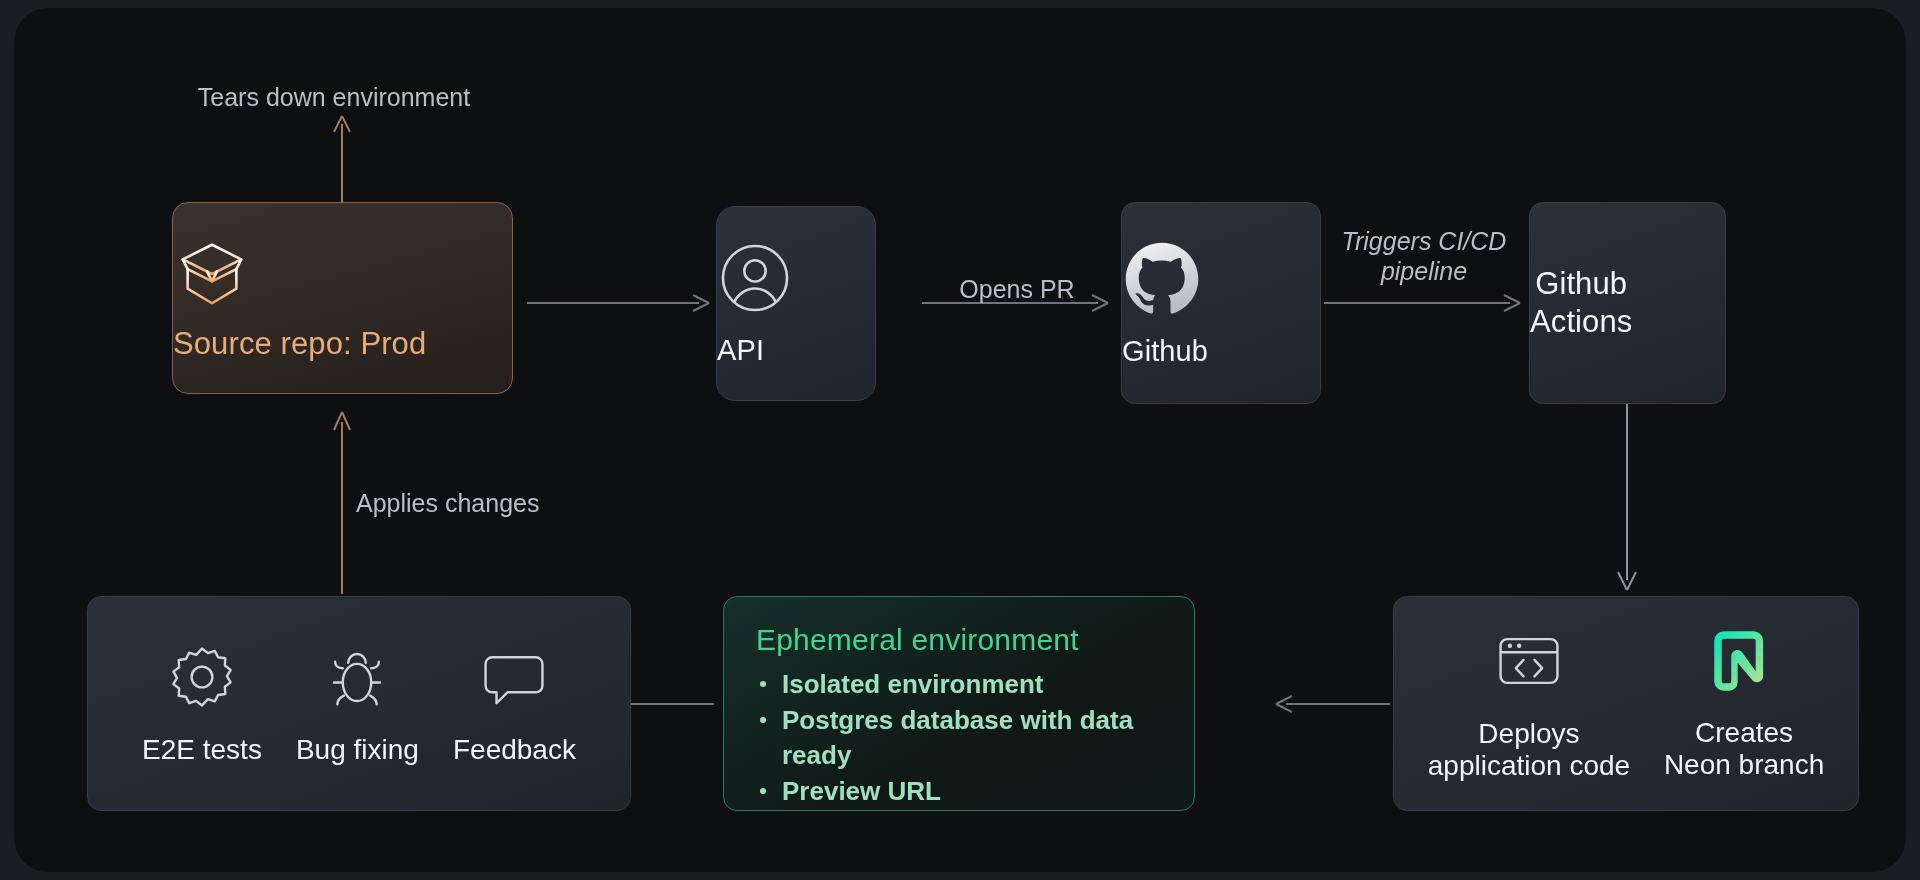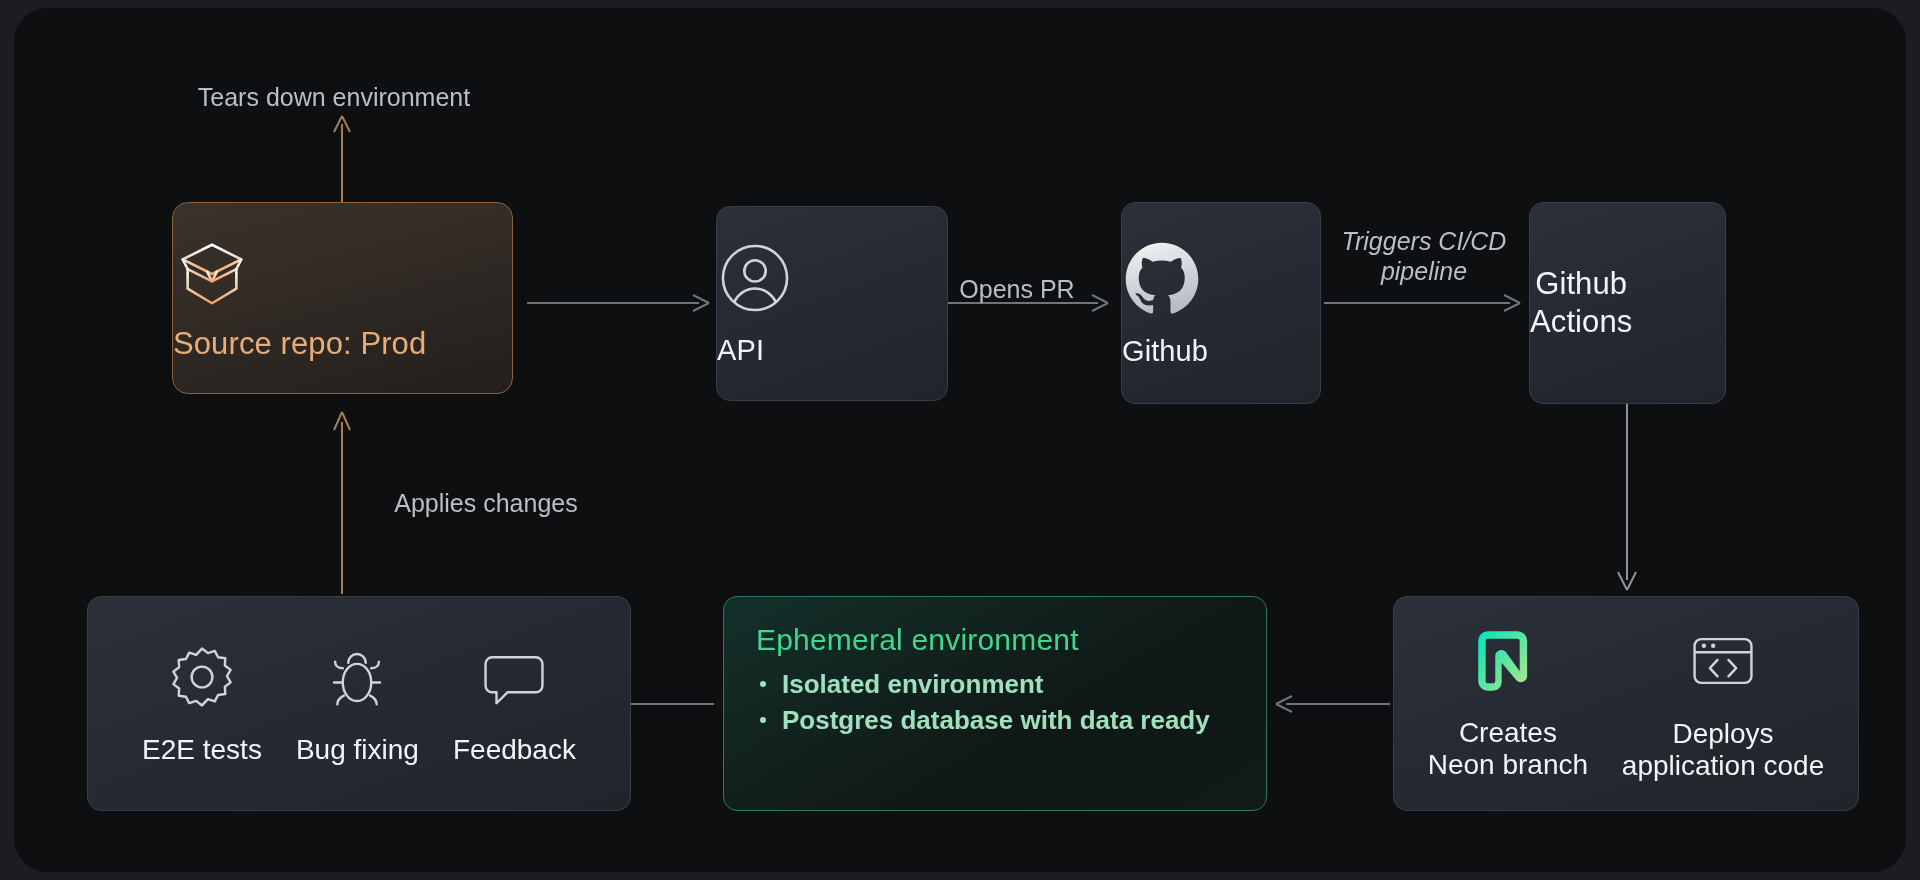--- a/index.html
+++ b/index.html
@@ -62,21 +62,21 @@
     color: #e8ac77;
     font-size: 31px;
     margin-top: 10px;
   }
 
   
   #ephemeral {
     position: absolute;
     left: 709px;
     top: 588px;
-    width: 544px;
+    width: 472px;
     height: 215px;
     box-sizing: border-box;
     border-radius: 14px;
     border: 1px solid #2f7a5c;
     background: linear-gradient(150deg, #14302a 0%, #12282420 60%, #101a18 100%), #101614;
     padding: 26px 30px 0 30px;
   }
   #ephemeral .eph-title {
     color: #3fd68f;
     font-size: 30px;
@@ -180,21 +180,21 @@
 
   <svg class="edge" style="left:582px; top:684px; width:122px; height:24px;">
     <line x1="118" y1="12" x2="14" y2="12" stroke="#6e757f" stroke-width="2"></line>
     <path d="M4 12 L20 4 M4 12 L20 20" stroke="#6e757f" stroke-width="2" fill="none"></path>
   </svg>
 
   <svg class="edge" style="left:312px; top:400px; width:40px; height:188px;">
     <line x1="16" y1="186" x2="16" y2="14" stroke="#a57c54" stroke-width="2"></line>
     <path d="M16 4 L8 22 M16 4 L24 22" stroke="#a57c54" stroke-width="2" fill="none"></path>
   </svg>
-  <div class="edge-label" style="left:342px; top:480px; width:260px; text-align:center;">Applies changes</div>
+  <div class="edge-label" style="left:342px; top:480px; width:260px; text-align:left;">Applies changes</div>
 
   <div class="node" id="source-repo">
     <span class="icon-wrap">
       <svg width="78" height="78" viewBox="0 0 64 64" fill="none">
         <defs>
           <linearGradient id="boxgrad" x1="0" y1="0" x2="0" y2="1">
             <stop offset="0%" stop-color="#ffffff"></stop>
             <stop offset="45%" stop-color="#f4dcc6"></stop>
             <stop offset="100%" stop-color="#ef9f5e"></stop>
           </linearGradient>
@@ -203,21 +203,21 @@
           <path d="M32 8 L56 20 L32 32 L8 20 Z"></path>
           <path d="M8 20 L12 28 L32 38 L52 28 L56 20"></path>
           <path d="M12 28 L12 44 L32 56 L52 44 L52 28"></path>
           <path d="M32 38 L28 30 M32 38 L36 30"></path>
         </g>
       </svg>
     </span>
     <div class="node-label">Source repo: Prod</div>
   </div>
 
-  <div class="node node-dark" style="left:702px; top:198px; width:232px; height:195px;">
+  <div class="node node-dark" style="left:702px; top:198px; width:160px; height:195px;border-radius:19px;">
     <span class="icon-wrap">
       <svg width="76" height="76" viewBox="0 0 64 64" fill="none">
         <circle cx="32" cy="32" r="27" stroke="#cfd4da" stroke-width="2.2"></circle>
         <circle cx="32" cy="26" r="9" stroke="#cfd4da" stroke-width="2.2"></circle>
         <path d="M14.5 52.5 A19 19 0 0 1 49.5 52.5" stroke="#cfd4da" stroke-width="2.2" fill="none"></path>
       </svg>
     </span>
     <div class="node-label" style="margin-top:14px;">API</div>
   </div>
 
@@ -237,55 +237,56 @@
   </div>
 
   <div class="node node-dark" style="left:1515px; top:194px; width:197px; height:202px;">
     <div class="node-label" style="white-space:pre-line; font-size:31px; line-height:1.22;">Github
 Actions</div>
   </div>
 
   <div class="node node-dark multi" style="left:1379px; top:588px; width:466px; height:215px;">
     <div class="cell">
       <span class="icon-wrap">
+        <svg width="70" height="70" viewBox="0 0 64 64" fill="none">
+          <rect x="6" y="12" width="52" height="40" rx="6" stroke="#cfd4da" stroke-width="2.2"></rect>
+          <line x1="6" y1="24" x2="58" y2="24" stroke="#cfd4da" stroke-width="2.2"></line>
+          <circle cx="14.5" cy="18" r="2" fill="#cfd4da"></circle>
+          <circle cx="23" cy="18" r="2" fill="#cfd4da"></circle>
+          <path d="M27 31 L20 38.5 L27 46" stroke="#cfd4da" stroke-width="2.2" fill="none" stroke-linecap="round" stroke-linejoin="round"></path>
+          <path d="M37 31 L44 38.5 L37 46" stroke="#cfd4da" stroke-width="2.2" fill="none" stroke-linecap="round" stroke-linejoin="round"></path>
+        </svg>
+      </span>
+      <div class="cell-label">Deploys
+application code</div>
+    </div>
+    <div class="cell">
+      <span class="icon-wrap">
         <svg width="68" height="68" viewBox="0 0 64 64" fill="none">
           <defs>
             <linearGradient id="neongrad" x1="0" y1="0" x2="1" y2="1">
               <stop offset="0%" stop-color="#00e5c0"></stop>
               <stop offset="55%" stop-color="#62e59f"></stop>
               <stop offset="100%" stop-color="#b6e78a"></stop>
             </linearGradient>
           </defs>
           <path fill="url(#neongrad)" d="M13 4h28a9 9 0 0 1 9 9v33c0 5.5-6.8 8-10.3 3.8L26 33.6V52a8 8 0 0 1-8 8h-5a9 9 0 0 1-9-9V13a9 9 0 0 1 9-9zm0 7a2 2 0 0 0-2 2v38c0 1.1.9 2 2 2h5c1.1 0 2-.9 2-2V27.6c0-5.4 6.7-8 10.2-3.8L43 41.6V13a2 2 0 0 0-2-2H13z"></path>
         </svg>
       </span>
       <div class="cell-label">Creates
 Neon branch</div>
     </div>
-    <div class="cell">
-      <span class="icon-wrap">
-        <svg width="70" height="70" viewBox="0 0 64 64" fill="none">
-          <rect x="6" y="12" width="52" height="40" rx="6" stroke="#cfd4da" stroke-width="2.2"></rect>
-          <line x1="6" y1="24" x2="58" y2="24" stroke="#cfd4da" stroke-width="2.2"></line>
-          <circle cx="14.5" cy="18" r="2" fill="#cfd4da"></circle>
-          <circle cx="23" cy="18" r="2" fill="#cfd4da"></circle>
-          <path d="M27 31 L20 38.5 L27 46" stroke="#cfd4da" stroke-width="2.2" fill="none" stroke-linecap="round" stroke-linejoin="round"></path>
-          <path d="M37 31 L44 38.5 L37 46" stroke="#cfd4da" stroke-width="2.2" fill="none" stroke-linecap="round" stroke-linejoin="round"></path>
-        </svg>
-      </span>
-      <div class="cell-label">Deploys
-application code</div>
-    </div>
   </div>
 
   <div id="ephemeral">
     <div class="eph-title">Ephemeral environment</div>
     <ul>
       <li>Isolated environment</li>
       <li>Postgres database with data ready</li>
+      <li>Preview URL</li>
     </ul>
   </div>
 
   <div class="node node-dark multi" style="left:73px; top:588px; width:544px; height:215px; padding:0 20px;">
     <div class="cell">
       <span class="icon-wrap">
         <svg width="70" height="70" viewBox="0 0 64 64" fill="none">
           <path d="M32 6 l5.4 4.2 6.3-2.1 3 5.9 6.6.9-.4 6.6 5.3 4-3.4 5.7 3.4 5.7-5.3 4 .4 6.6-6.6.9-3 5.9-6.3-2.1L32 58l-5.4-4.2-6.3 2.1-3-5.9-6.6-.9.4-6.6-5.3-4 3.4-5.7-3.4-5.7 5.3-4-.4-6.6 6.6-.9 3-5.9 6.3 2.1z" stroke="#cfd4da" stroke-width="2.2" stroke-linejoin="round"></path>
           <circle cx="32" cy="32" r="9.5" stroke="#cfd4da" stroke-width="2.2"></circle>
         </svg>

